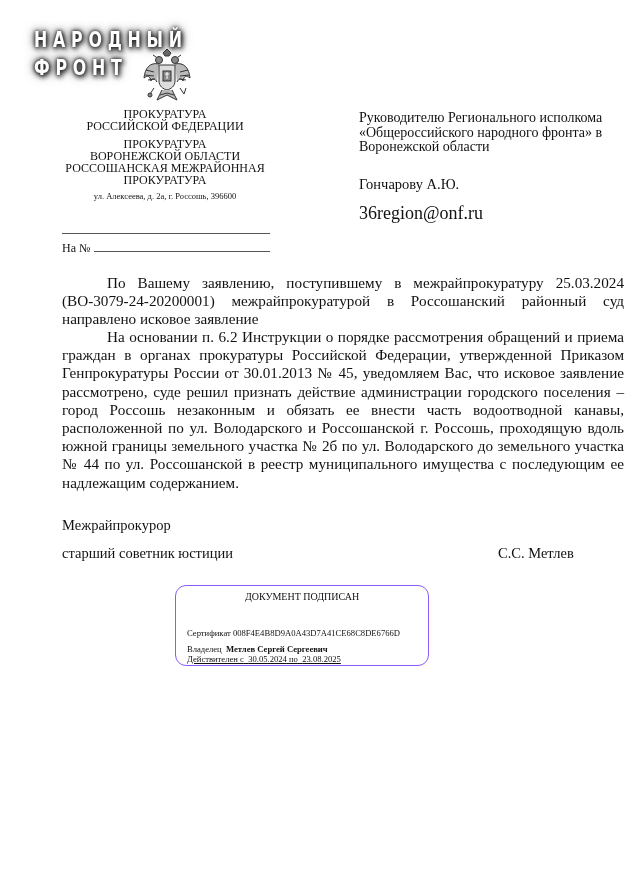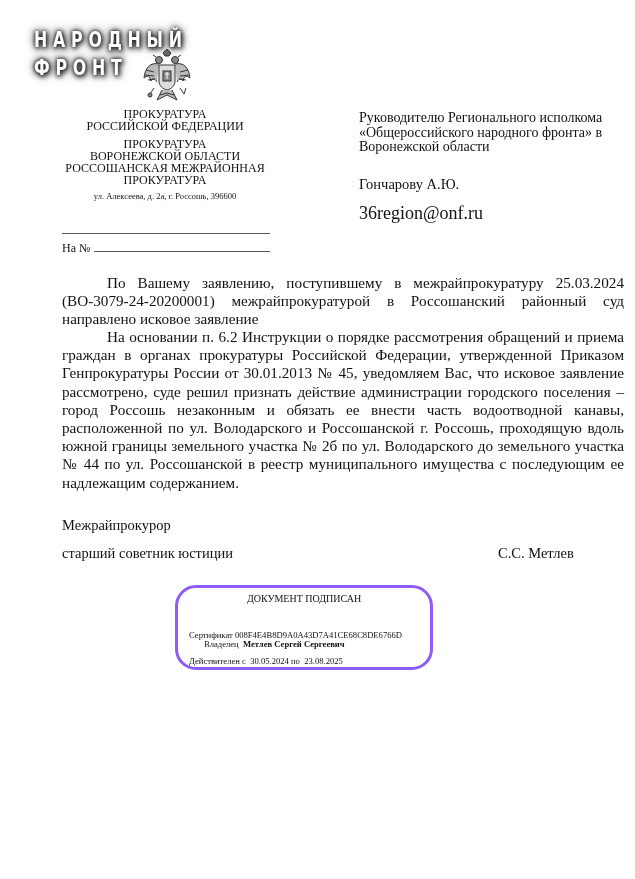--- a/index.html
+++ b/index.html
@@ -130,43 +130,43 @@
       font-size: 14.5px;
     }
 
     
     .stamp {
       position: absolute;
       left: 175px;
       top: 585px;
       width: 252px;
       height: 79px;
-      border: 3px solid #8b5cf6;
-      border-radius: 21px;
+      border: 1px solid #8b5cf6;
+      border-radius: 11px;
       font-size: 9px;
       line-height: 11px;
     }
     .stamp-title {
       position: absolute;
       left: 0;
       right: 0;
       top: 5px;
       text-align: center;
       font-size: 10px;
       line-height: 12px;
     }
     .stamp-line {
       position: absolute;
       left: 11px;
       white-space: nowrap;
       font-size: 8.6px;
     }
     .sl1 { top: 42px; }
-    .sl2 { top: 51px; margin-left: 15px; }
-    .sl3 { top: 68px; }
+    .sl2 { top: 58px; }
+    .sl3 { top: 68px; text-decoration: underline; }
     .stamp-owner { font-weight: bold; }
   </style>
 </head>
 <body>
 
 <div class="wm wm-line1">НАРОДНЫЙ</div>
 <div class="wm wm-line2">ФРОНТ</div>
 
 <svg class="emblem" viewBox="0 0 50 58">
   <g fill="none" stroke="#333" stroke-width="1">

